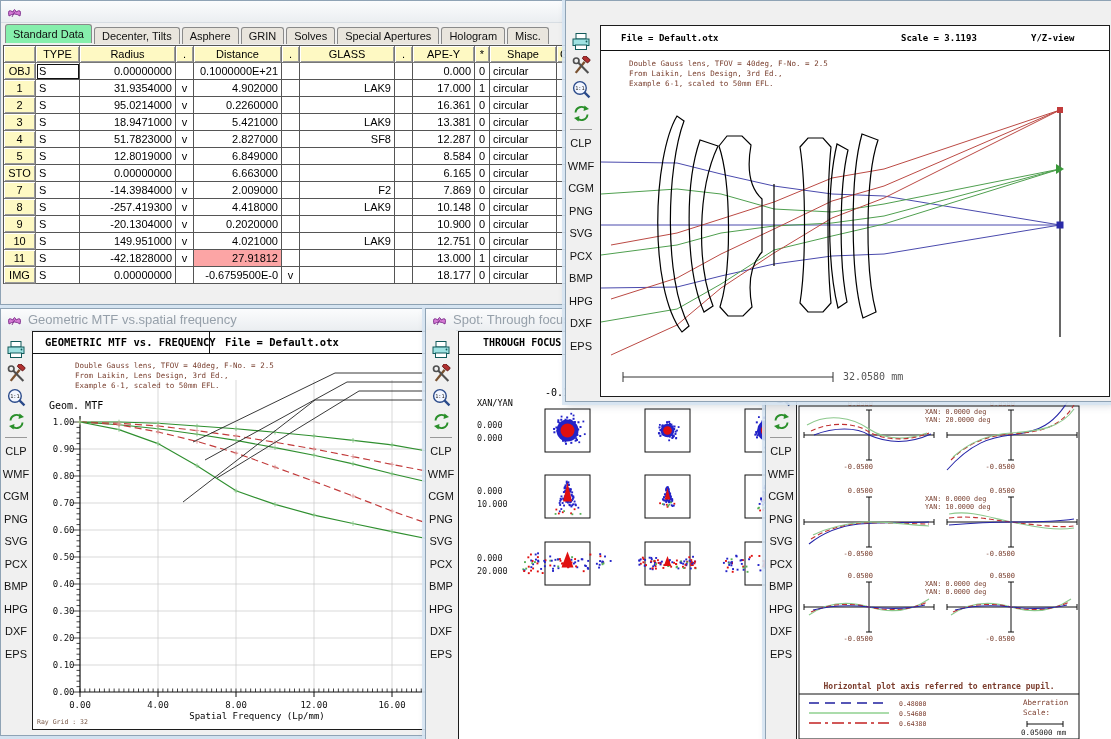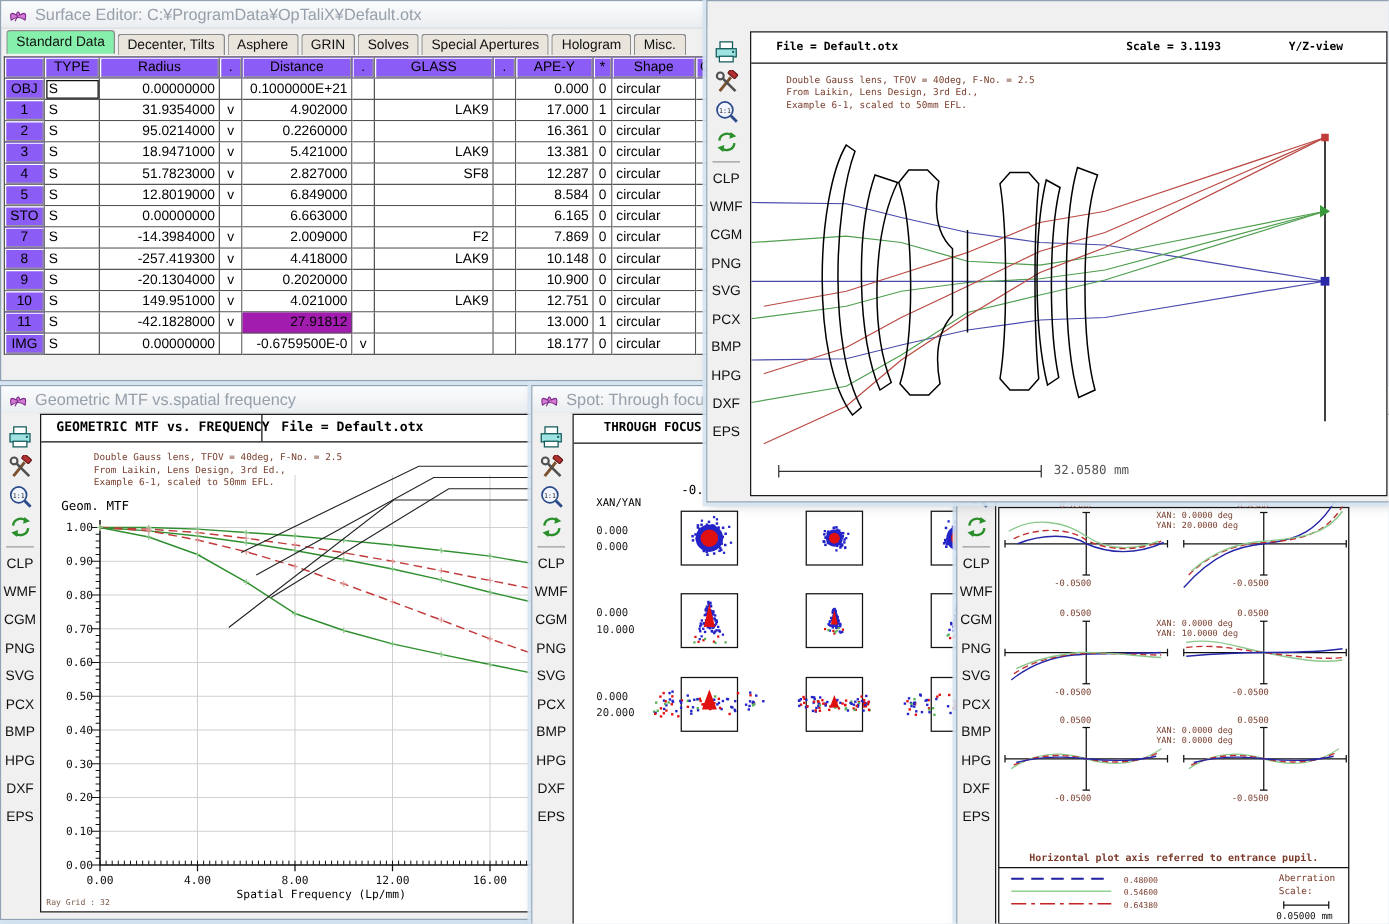--- a/index.html
+++ b/index.html
@@ -31,23 +31,23 @@
   #se-tabs{position:absolute;top:23px;left:4px;right:2px;height:21px;}
   .tab{display:inline-block;padding:2px 7px;font-size:11px;background:#e9e5dd;border:1px solid #8a8a8a;
        border-bottom:none;border-radius:3px 3px 0 0;margin-right:2px;position:relative;top:2px;color:#111;}
   .tab.active{background:#86efac;top:0;padding-top:3px;padding-bottom:3px;z-index:2;}
   #se-grid{position:absolute;left:2px;top:44px;display:grid;
            grid-template-columns:32px 44px 96px 18px 88px 18px 95px 18px 62px 15px 67px 14px;
            border-left:1px solid #555;border-top:1px solid #555;background:#f0f0f0;}
   .se-c{height:17px;line-height:17px;font-size:11px;box-sizing:border-box;padding:0 3px;
         border-right:1px solid #555;border-bottom:1px solid #555;background:#fff;
         white-space:nowrap;overflow:hidden;color:#000;}
-  .se-h{background:#8b5cf6;text-align:center;border-right:1px solid #777;border-bottom:1px solid #777;
+  .se-h{background:#fef9c3;text-align:center;border-right:1px solid #777;border-bottom:1px solid #777;
         box-shadow:inset 1px 1px 0 #fff,inset -1px -1px 0 #9a9a9a;}
-  .se-c.sel{background:#a21caf;}
+  .se-c.sel{background:#fca5a5;}
   .se-c.focus{outline:1.5px solid #111;outline-offset:-2px;}
   .ta-r{text-align:right}.ta-c{text-align:center}.ta-l{text-align:left}
   
   .band{position:absolute;left:0;top:0;right:0;height:21px;border-bottom:1px solid #111;}
   .bandtext{position:absolute;top:4px;font-weight:bold;font-size:10.5px;color:#000;}
   .vdiv{position:absolute;top:0;bottom:0;border-left:1px solid #111;}
   .desc{font-size:7.5px;line-height:10px;}
 </style>
 </head>
 <body>
@@ -84,21 +84,20 @@
   </defs>
 </svg>
 
 <div id="screen">
 
   <div class="window" id="win-se" style="left:0;top:0;width:568px;height:303px;z-index:1">
     <div class="titlebar">
       <svg class="app-ic" viewBox="0 0 15 13">
           <use href="#ic-app"></use>
         </svg>
-      <span class="wtitle">Surface Editor: C:¥ProgramData¥OpTaliX¥Default.otx</span>
     </div>
     <div id="se-tabs"><div class="tab active">Standard Data</div><div class="tab">Decenter, Tilts</div><div class="tab">Asphere</div><div class="tab">GRIN</div><div class="tab">Solves</div><div class="tab">Special Apertures</div><div class="tab">Hologram</div><div class="tab">Misc.</div><div class="tab">Array</div></div>
     <div id="se-grid">
         <div class="se-c se-h"></div>
         <div class="se-c se-h">TYPE</div>
         <div class="se-c se-h">Radius</div>
         <div class="se-c se-h">.</div>
         <div class="se-c se-h">Distance</div>
         <div class="se-c se-h">.</div>
         <div class="se-c se-h">GLASS</div>

